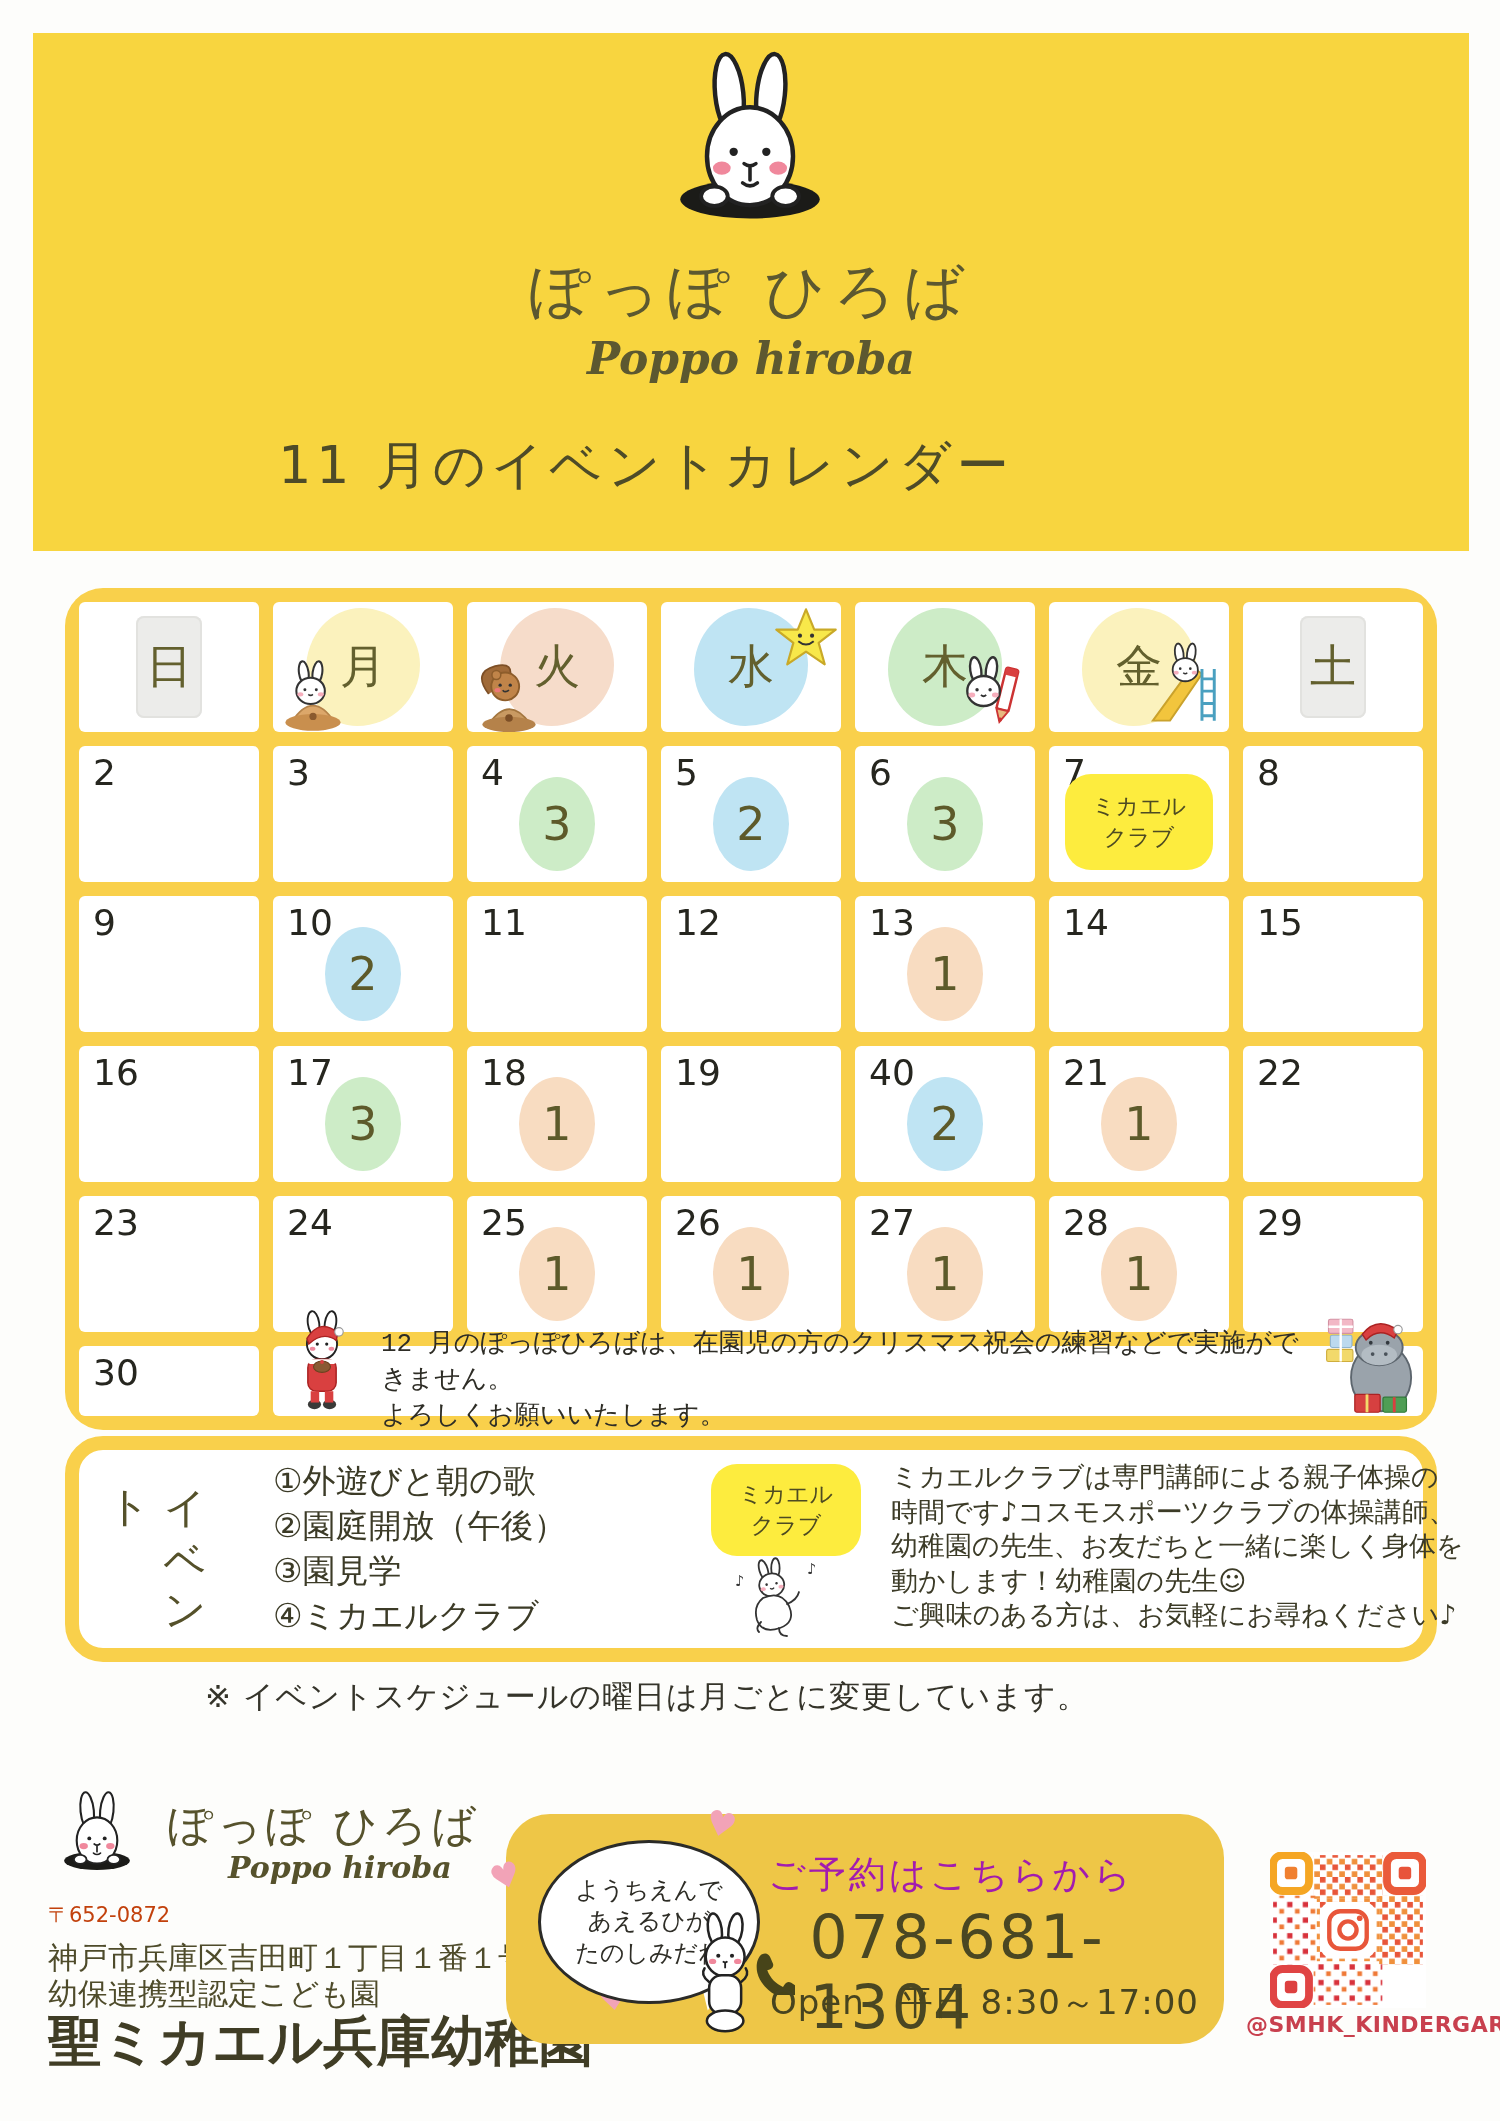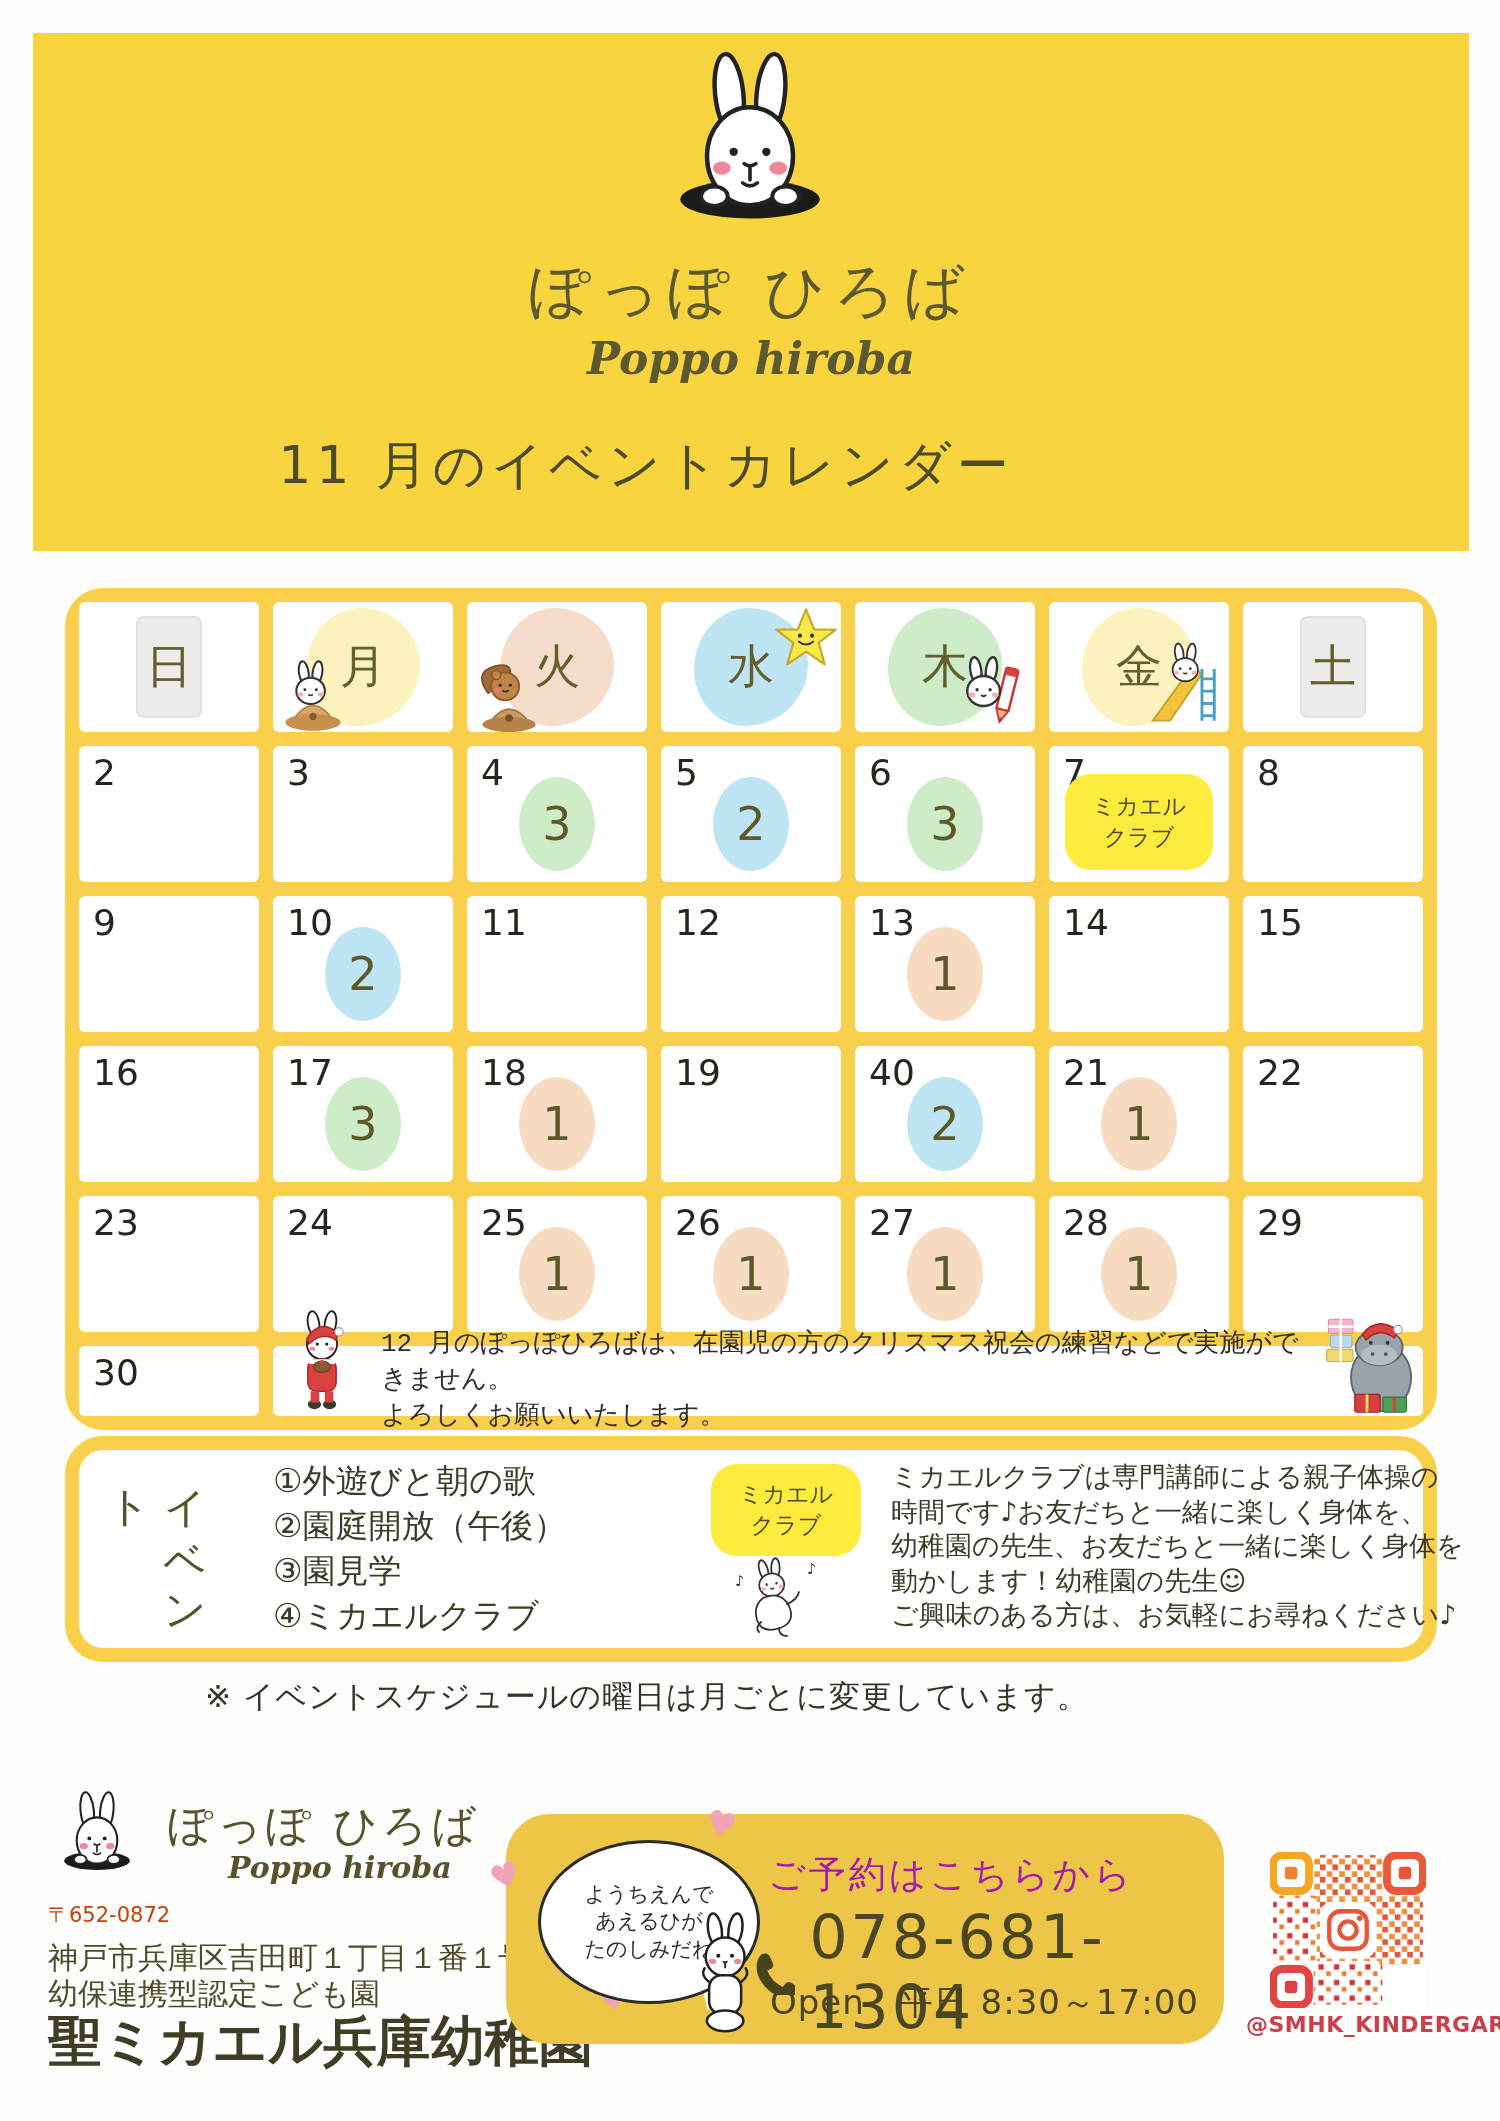--- a/index.html
+++ b/index.html
@@ -70,21 +70,21 @@
   .ft-logo{position:absolute;left:55px;top:1786px;}
   .ft-title{position:absolute;left:168px;top:1796px;font-size:44px;letter-spacing:4px;color:#56522c;font-weight:500;}
   .ft-roman{position:absolute;left:228px;top:1850px;font-size:30px;color:#56522c;font-family:"DejaVu Serif","Liberation Serif",serif;font-style:italic;font-weight:600;}
   .ft-postal{position:absolute;left:48px;top:1901px;font-size:21px;color:#c2410c;}
   .ft-addr{position:absolute;left:48px;top:1938px;font-size:30px;color:#4e4b2a;}
   .ft-orgtype{position:absolute;left:48px;top:1974px;font-size:30px;color:#4e4b2a;}
   .ft-orgname{position:absolute;left:48px;top:2006px;font-size:54px;font-weight:bold;color:#403d25;}
   #contactbox{position:absolute;left:506px;top:1814px;width:718px;height:230px;border-radius:44px;background:#eec647;}
   .bubble{position:absolute;left:32px;top:26px;width:216px;height:158px;background:#fff;border:3px solid #2b2b28;border-radius:50%;
     display:flex;flex-direction:column;align-items:center;justify-content:center;}
-  .bubble div{font-size:21px;color:#2e2d26;line-height:1.3;}
+  .bubble div{font-size:24px;color:#2e2d26;line-height:1.3;}
   .bubble-tail{position:absolute;left:190px;top:170px;width:0;height:0;border-left:16px solid transparent;border-right:8px solid transparent;border-top:26px solid #fff;transform:rotate(18deg);}
   .bubble-tail-line{position:absolute;left:188px;top:168px;width:0;height:0;border-left:19px solid transparent;border-right:11px solid transparent;border-top:30px solid #2b2b28;transform:rotate(18deg);z-index:-1;}
   .heart{position:absolute;color:#f2a3b7;font-size:34px;}
   .h1{left:-16px;top:42px;transform:rotate(-18deg);}
   .h2{left:200px;top:-10px;transform:rotate(14deg);}
   .h3{left:92px;top:164px;transform:rotate(-8deg);}
   .cb-rabbit{position:absolute;left:178px;top:96px;}
   .cb-reserve{position:absolute;left:262px;top:36px;font-size:37px;letter-spacing:3px;color:#a21caf;font-weight:400;}
   .cb-phone-row{position:absolute;left:248px;top:88px;display:flex;align-items:center;gap:14px;}
   .cb-phone-num{font-size:60px;letter-spacing:3px;color:#4a4722;font-weight:500;}
@@ -374,21 +374,21 @@
       <text x="74" y="18" font-size="15" fill="#333">♪</text>
       <g transform="translate(18,4)">
         <use href="#minihead" transform="rotate(-8 20 20)"></use>
         <path d="M12 38 q18 -8 26 8 q7 16 -9 22 q-18 6 -23 -8 q-4 -14 6 -22z" fill="#fff" stroke="#333" stroke-width="1.8"></path>
         <path d="M36 44 q10 -4 12 -12" stroke="#333" stroke-width="1.8" fill="none" stroke-linecap="round"></path>
         <path d="M10 62 q-6 6 -2 10 M28 68 q0 8 8 8" stroke="#333" stroke-width="1.8" fill="none" stroke-linecap="round"></path>
       </g>
     </svg>
     <div class="lg-desc">
       <div>ミカエルクラブは専門講師による親子体操の</div>
-      <div>時間です♪お友だちと一緒に楽しく身体を、</div>
+      <div>時間です♪コスモスポーツクラブの体操講師、</div>
       <div>幼稚園の先生、お友だちと一緒に楽しく身体を</div>
       <div>動かします！幼稚園の先生☺</div>
       <div>ご興味のある方は、お気軽にお尋ねください♪</div>
     </div>
   </div>
 </div>
 
 <div id="note">※ イベントスケジュールの曜日は月ごとに変更しています。</div>
 
 <svg class="ft-logo" width="84" height="88" viewBox="0 0 120 118">

